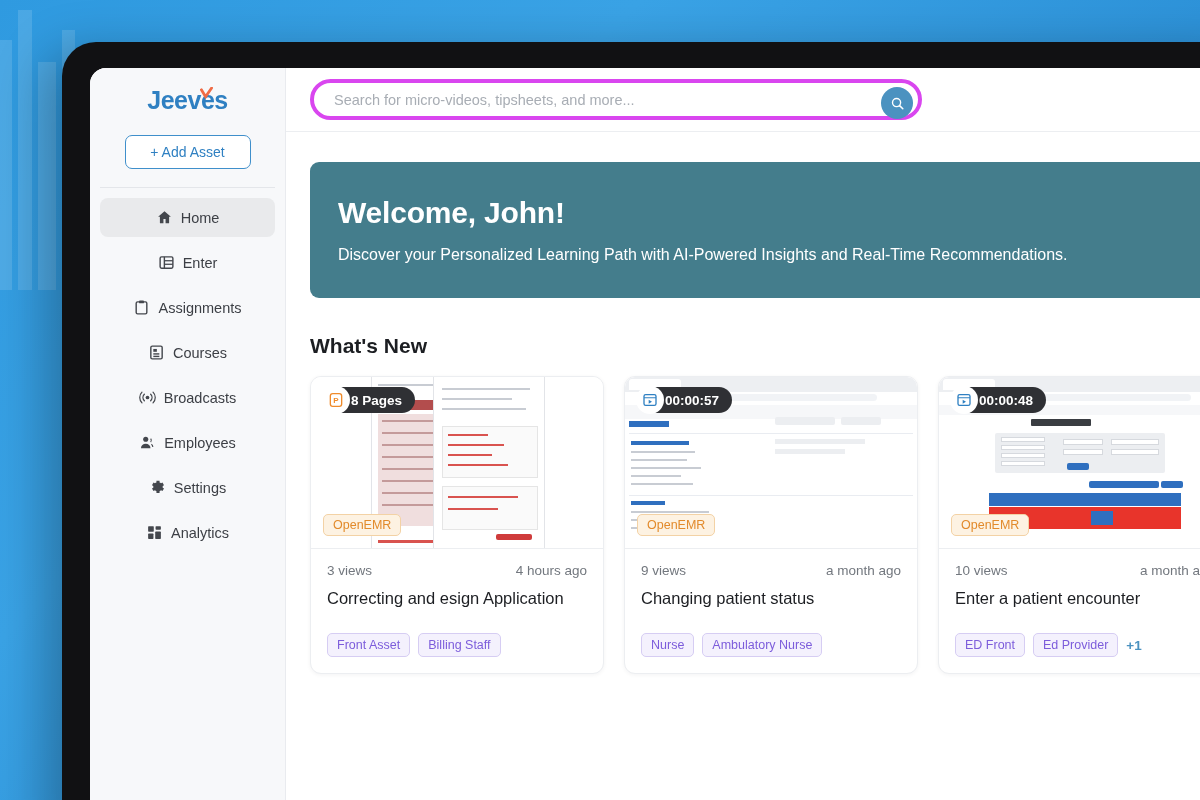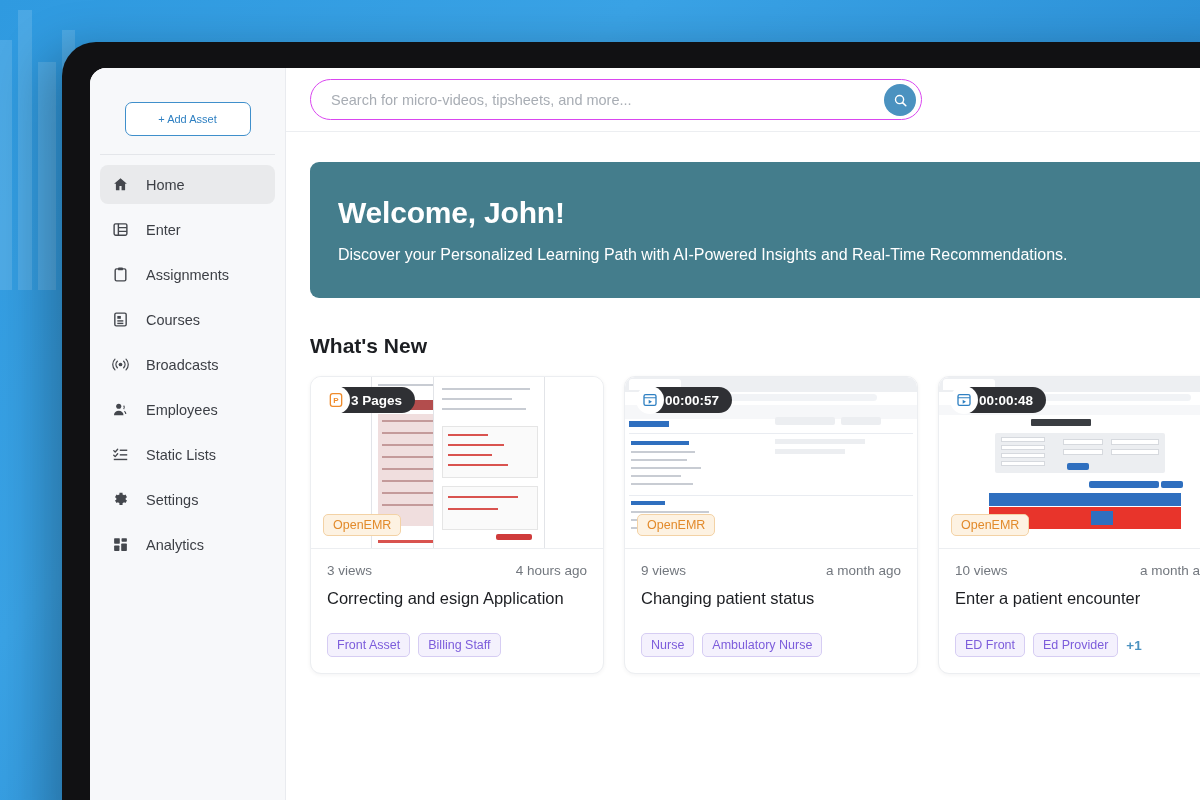--- a/index.html
+++ b/index.html
@@ -75,51 +75,52 @@
     width: 13px; height: 14px;
   }
   .add-asset {
     display: block;
     margin: 16px auto 0;
     width: 126px; height: 34px;
     border: 1px solid #3f8fcb;
     border-radius: 7px;
     background: #ffffff;
     color: #2f80c2;
-    font-size: 11px;
+    font-size: 14px;
     font-family: "Liberation Sans", sans-serif;
     cursor: pointer;
   }
   .side-div { margin: 18px 10px 10px; height: 1px; background: #e4e6ea; }
 
   .nav { padding: 0 10px; }
   .nav-item {
-    display: flex; align-items: center; gap: 17px;
-    height: 39px; padding: 0 12px;
+    display: flex; align-items: center; gap: 8px;
+    height: 39px; padding: 0 4px;
     border-radius: 8px;
     color: #3c3f45; font-size: 14.5px;
     cursor: pointer;
     margin-bottom: 6px;
+    justify-content: center;
   }
   .nav-item.active { background: #e9eaec; }
   .nav-item .ico { width: 17px; height: 17px; flex: 0 0 17px; display: block; }
 
   
   #main { flex: 1; min-width: 0; display: flex; flex-direction: column; background: #fff; }
 
   .topbar {
     height: 64px; flex: 0 0 64px;
     border-bottom: 1px solid #eceef1;
     display: flex; align-items: center;
     padding: 0 24px;
   }
   .searchbox {
     position: relative;
     width: 612px; height: 41px;
-    border: 1px solid #d946ef;
+    border: 4px solid #d946ef;
     border-radius: 21px;
     background: #fff;
     display: flex; align-items: center;
   }
   .searchbox input {
     flex: 1; height: 100%; border: 0; outline: none;
     background: transparent;
     padding: 0 52px 0 20px;
     font-size: 14.5px; color: #333;
     font-family: "Liberation Sans", sans-serif;
@@ -248,20 +249,28 @@
 
   <div class="swoosh s1"></div>
   <div class="swoosh s2"></div>
   <div class="swoosh s3"></div>
 
   <div id="device">
     <div id="app">
 
       <aside id="sidebar">
 
+        <div class="logo-wrap">
+          <span class="logo">
+            <span>Jeeves</span>
+            <svg class="tickmark" viewBox="0 0 14 15">
+              <path d="M1.5 3 L6 10.5 L12.5 1" stroke="#ef6b45" stroke-width="3" fill="none" stroke-linecap="round"></path>
+            </svg>
+          </span>
+        </div>
 
         <button class="add-asset">+ Add Asset</button>
 
         <div class="side-div"></div>
 
         <nav class="nav">
 
           <div class="nav-item active">
             <svg class="ico" viewBox="0 0 24 24">
               <path fill="#44474d" d="M12 3 L21 11 h-2.5 v9 h-5 v-6 h-3 v6 h-5 v-9 H3 Z"></path>
@@ -311,30 +320,20 @@
           <div class="nav-item">
             <svg class="ico" viewBox="0 0 24 24">
               <circle cx="9.5" cy="7.5" r="3.6" fill="#44474d"></circle>
               <path d="M2.8 20 c0-4 3-6.2 6.7-6.2 s6.7 2.2 6.7 6.2 Z" fill="#44474d"></path>
               <path d="M16.5 6.5 a4 4 0 0 1 0 5" stroke="#44474d" stroke-width="1.6" fill="none"></path>
               <path d="M17.5 14.5 a5 5 0 0 1 2 4" stroke="#44474d" stroke-width="1.6" fill="none"></path>
             </svg>
             <span>Employees</span>
           </div>
 
-          <div class="nav-item">
-            <svg class="ico" viewBox="0 0 24 24">
-              <path d="M2.5 6.5 l2 2 l3.5-4" stroke="#44474d" stroke-width="1.9" fill="none" stroke-linecap="round" stroke-linejoin="round"></path>
-              <path d="M2.5 13 l2 2 l3.5-4" stroke="#44474d" stroke-width="1.9" fill="none" stroke-linecap="round" stroke-linejoin="round"></path>
-              <line x1="11" y1="6" x2="21.5" y2="6" stroke="#44474d" stroke-width="2"></line>
-              <line x1="11" y1="12.5" x2="21.5" y2="12.5" stroke="#44474d" stroke-width="2"></line>
-              <line x1="2.5" y1="19" x2="21.5" y2="19" stroke="#44474d" stroke-width="2"></line>
-            </svg>
-            <span>Static Lists</span>
-          </div>
 
           <div class="nav-item">
             <svg class="ico" viewBox="0 0 24 24">
               <path fill="#44474d" d="M12 8.2a3.8 3.8 0 1 0 0 7.6 3.8 3.8 0 0 0 0-7.6zm9.2 5.1l-1.9-1.1a7.6 7.6 0 0 0 0-2.4l1.9-1.1-2.2-3.8-2 1.1a7.6 7.6 0 0 0-2.1-1.2V2.4h-4.4v2.4a7.6 7.6 0 0 0-2.1 1.2l-2-1.1-2.2 3.8 1.9 1.1a7.6 7.6 0 0 0 0 2.4l-1.9 1.1 2.2 3.8 2-1.1a7.6 7.6 0 0 0 2.1 1.2v2.4h4.4v-2.4a7.6 7.6 0 0 0 2.1-1.2l2 1.1z"></path>
             </svg>
             <span>Settings</span>
           </div>
 
           <div class="nav-item">
             <svg class="ico" viewBox="0 0 24 24">
@@ -407,21 +406,21 @@
                     <div style="position:absolute;left:62px;top:160px;width:36px;height:6px;background:#cf3b3b;border-radius:2px;"></div>
                   </div>
                 </div>
                 <div class="pill-badge">
                   <span class="pill-icon">
                     <svg width="16" height="16" viewBox="0 0 24 24">
                       <rect x="3.5" y="2.5" width="17" height="19" rx="3.5" fill="none" stroke="#ef8b2c" stroke-width="2"></rect>
                       <text x="12" y="17" font-size="12" font-family="Liberation Sans, sans-serif" font-weight="bold" fill="#ef8b2c" text-anchor="middle">P</text>
                     </svg>
                   </span>
-                  <span>3 Pages</span>
+                  <span>8 Pages</span>
                 </div>
                 <span class="src-tag">OpenEMR</span>
               </div>
               <div class="card-body">
                 <div class="meta">
                   <span>3 views</span>
                   <span>4 hours ago</span>
                 </div>
                 <div class="card-title">Correcting and esign Application</div>
                 <div class="tags">

